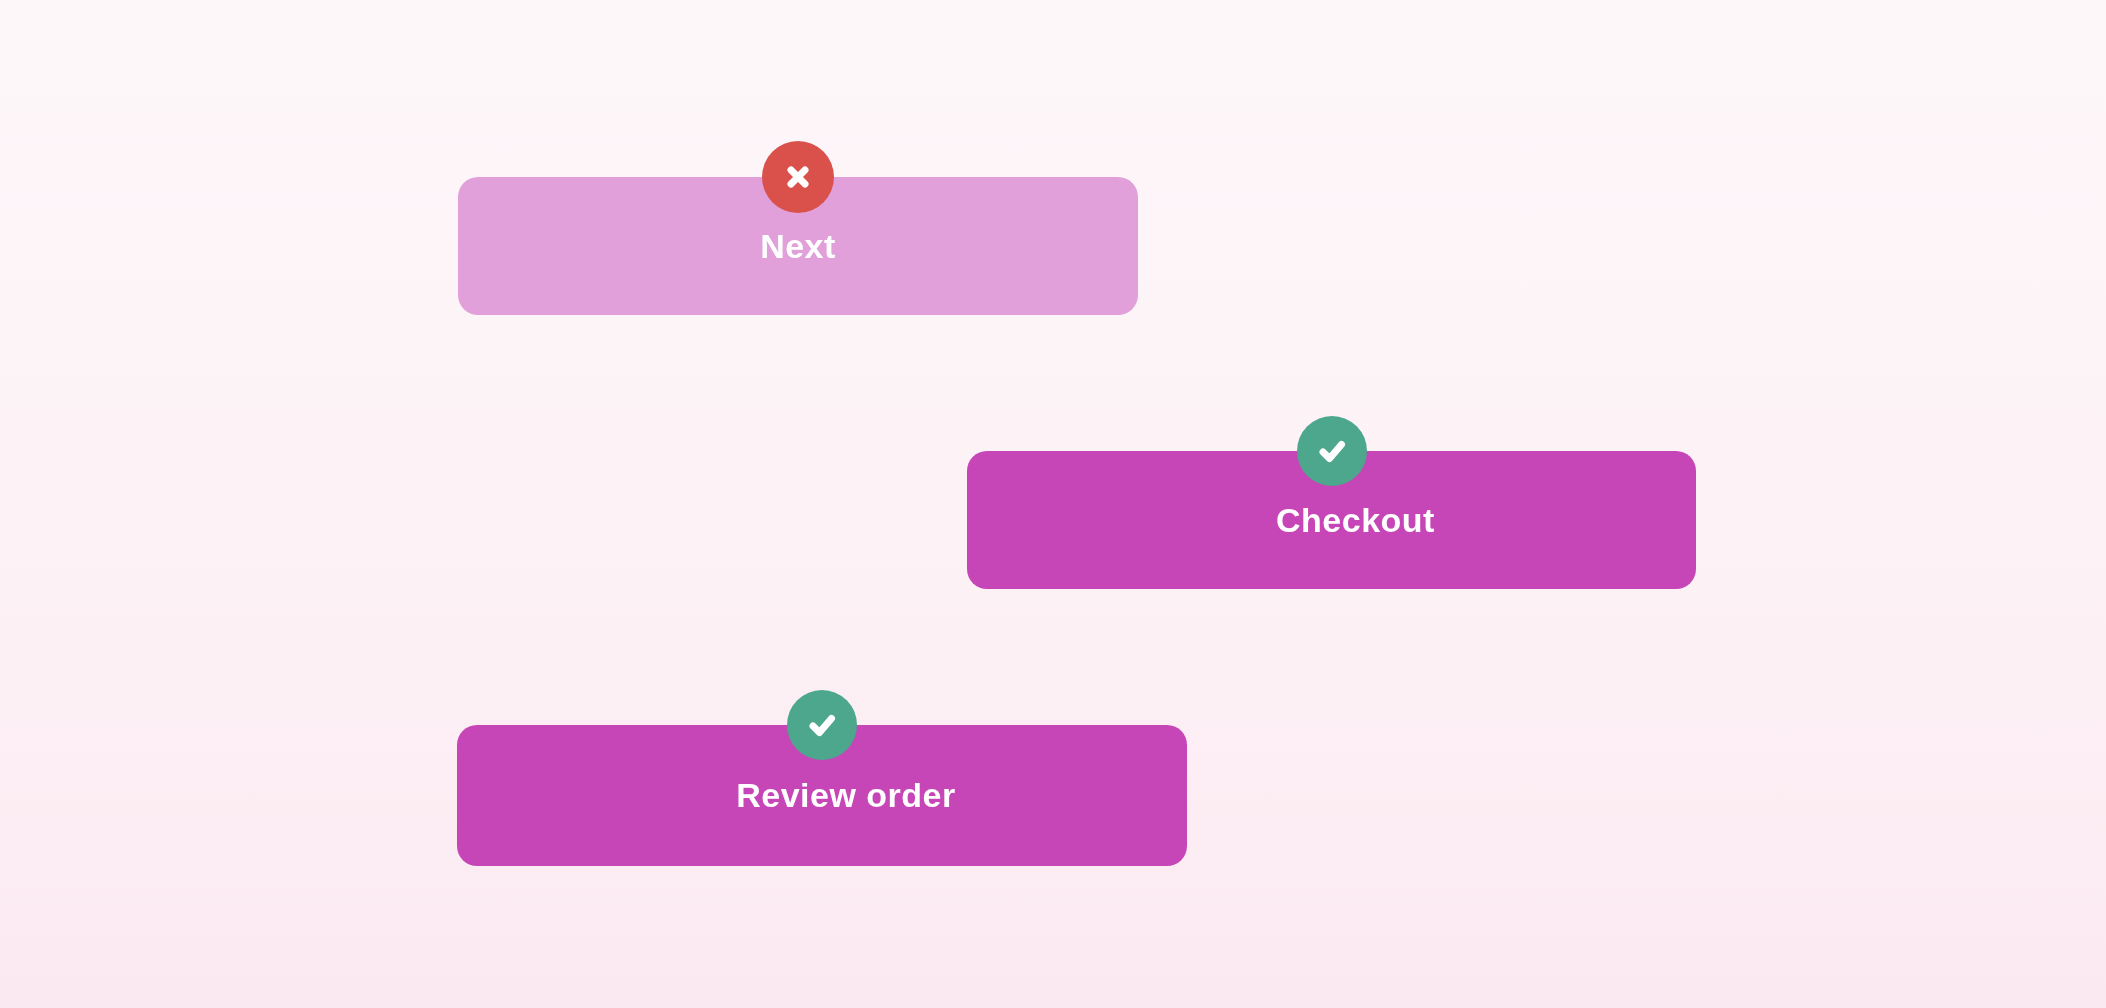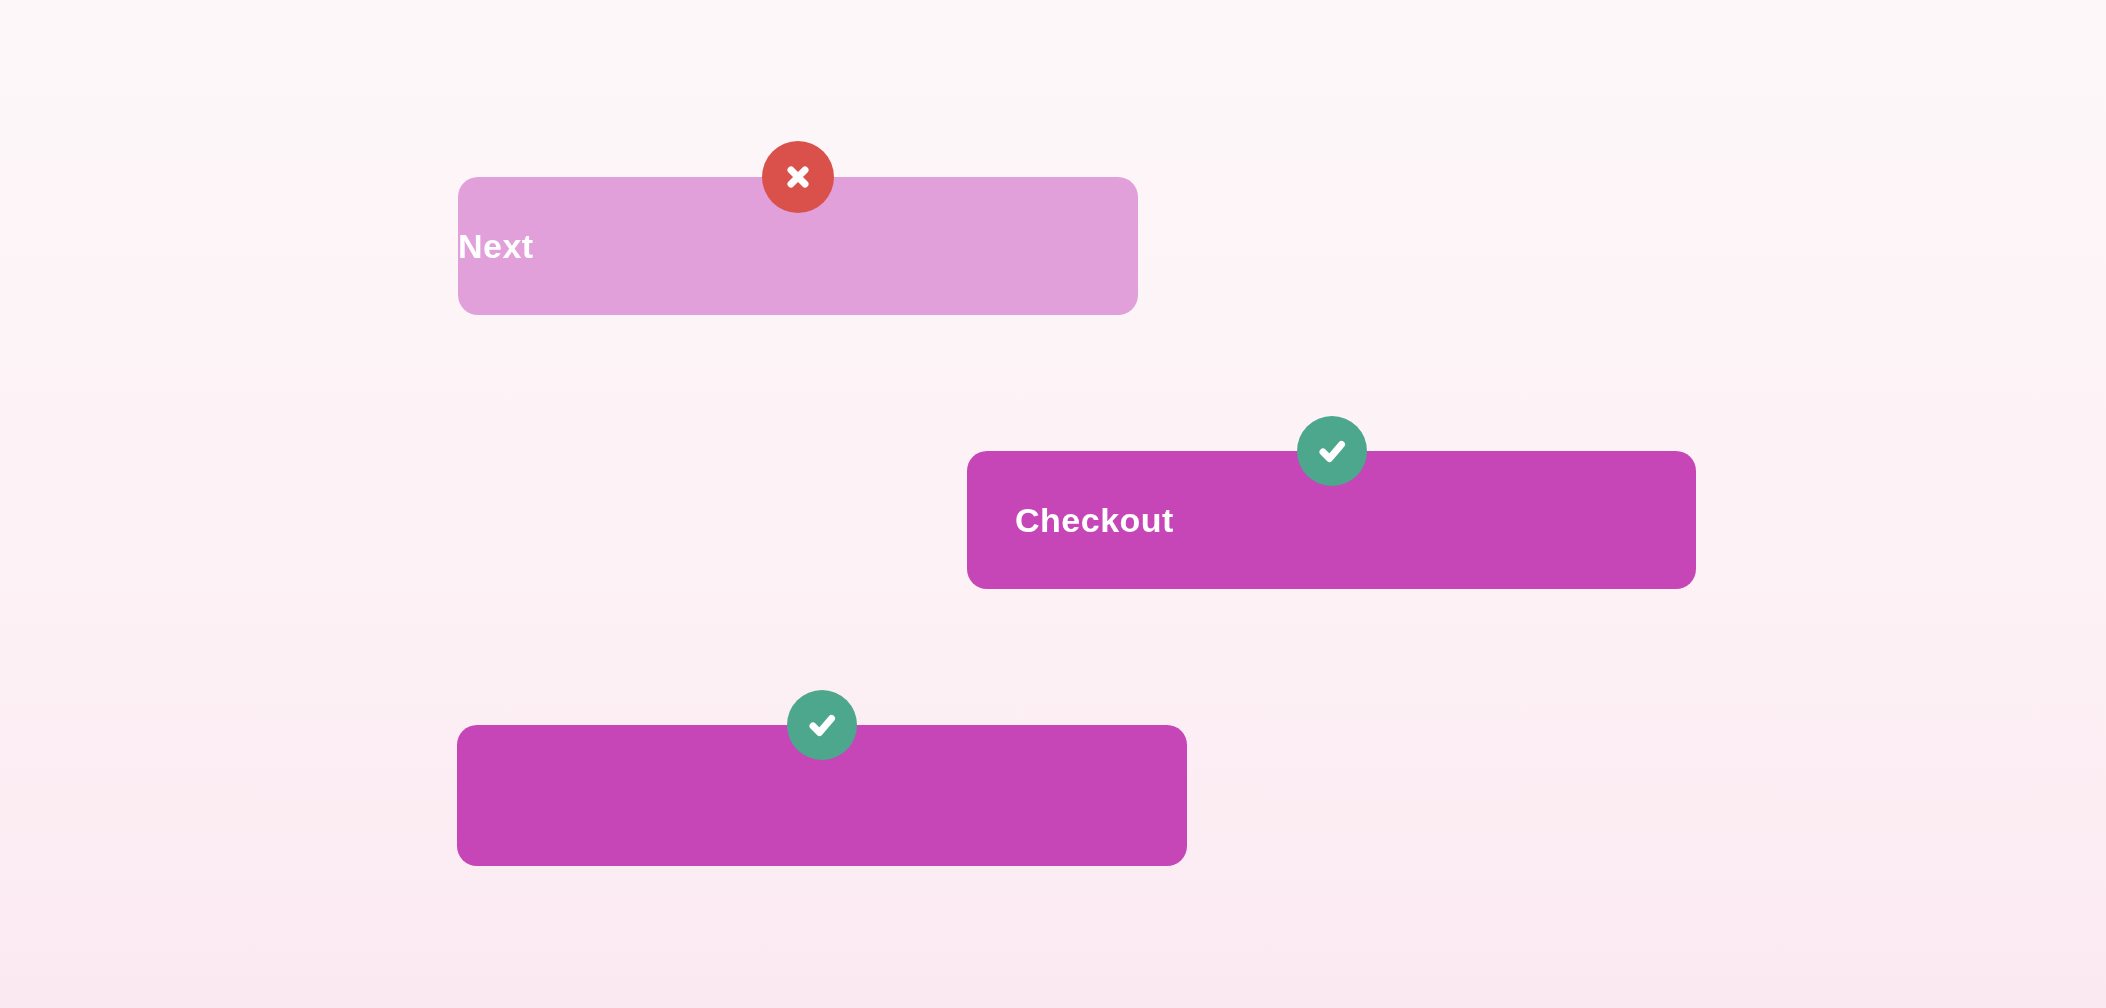--- a/index.html
+++ b/index.html
@@ -16,20 +16,21 @@
   }
   .canvas {
     position: absolute;
     inset: 0;
   }
   .btn {
     position: absolute;
     border-radius: 20px;
     display: flex;
     align-items: center;
+    justify-content: center;
     color: var(--button_text, #ffffff);
     font-weight: 700;
     font-size: 34px;
     letter-spacing: 0.5px;
     cursor: pointer;
     user-select: none;
   }
   .btn[data-variant="primary"] { background: var(--primary, #c746b7); padding-left: 48px; }
   .btn[data-variant="muted"]   { background: var(--primary_muted, #e2a0db); }
 
@@ -81,15 +82,16 @@
     </span>
     <span class="btn-label">Checkout</span>
   </div>
 
   <div class="btn btn-review" data-variant="primary">
     <span class="badge" data-status="success">
       <svg width="34" height="34" viewBox="0 0 34 34">
         <path d="M8 18 L14.5 24.5 L26.5 10.5" stroke="#ffffff" stroke-width="7" stroke-linecap="round" stroke-linejoin="round" fill="none"></path>
       </svg>
     </span>
+    <span class="btn-label">Review order</span>
   </div>
 
 </div>
 
 </body></html>

